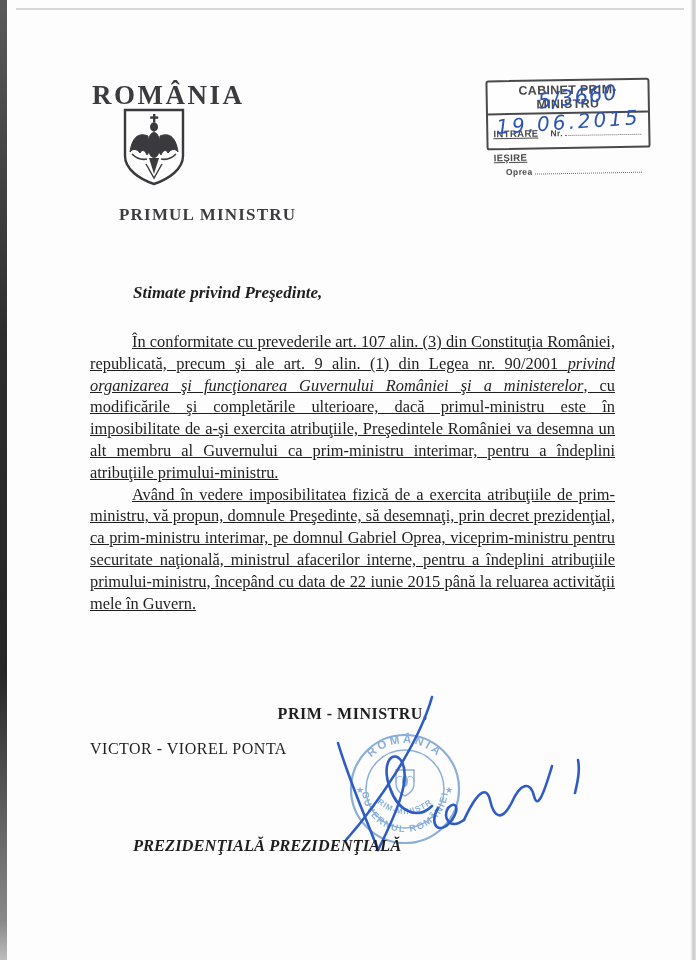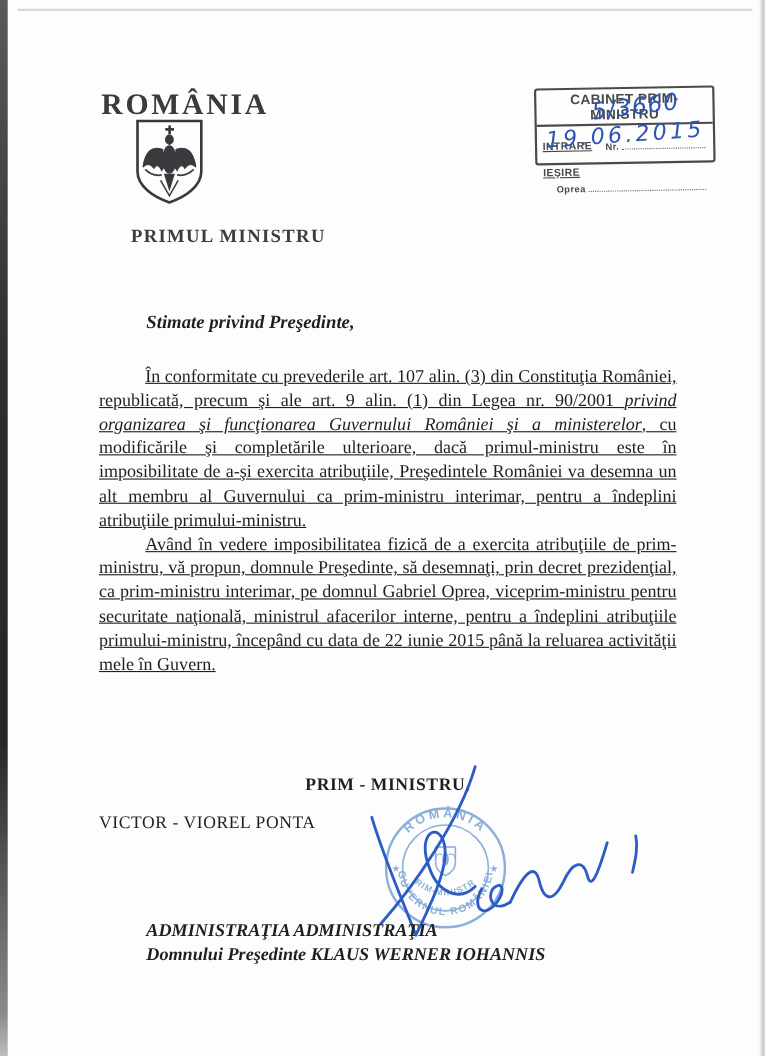--- a/index.html
+++ b/index.html
@@ -138,16 +138,15 @@
       <path d="M152 9 C138 58 96 118 66 152"></path>
       <path d="M58 55 C70 95 86 130 98 162"></path>
       <path d="M98 162 C120 118 130 90 122 74 C114 60 100 74 110 100 C118 124 138 132 152 118"></path>
       <path d="M158 120 C148 138 160 148 172 132 C180 120 176 112 168 120 C162 130 170 142 184 132"></path>
       <path d="M184 132 C196 106 206 96 210 112 C214 130 222 134 232 114 C240 96 250 92 254 108 C257 120 262 112 272 78"></path>
       <path d="M295 105 C298 92 300 82 298 72"></path>
     </g>
   </svg>
 
   <div class="addressee">
-    <div>ADMINISTRAŢIA ADMINISTRAŢIA</div>
-    <div>Domnului Preşedinte KLAUS WERNER IOHANNIS</div>
+    <div>PREZIDENŢIALĂ PREZIDENŢIALĂ</div>
   </div>
 </div>
 
 </body></html>

